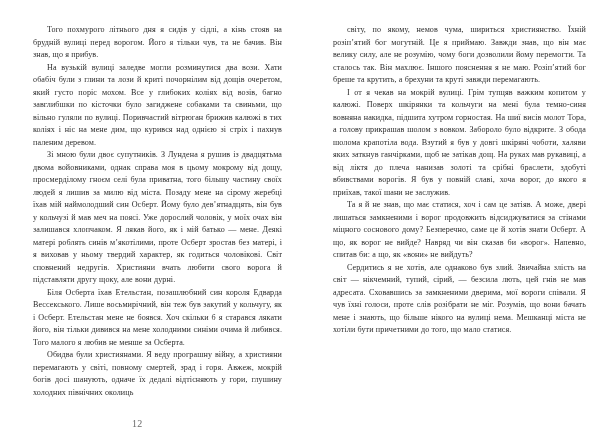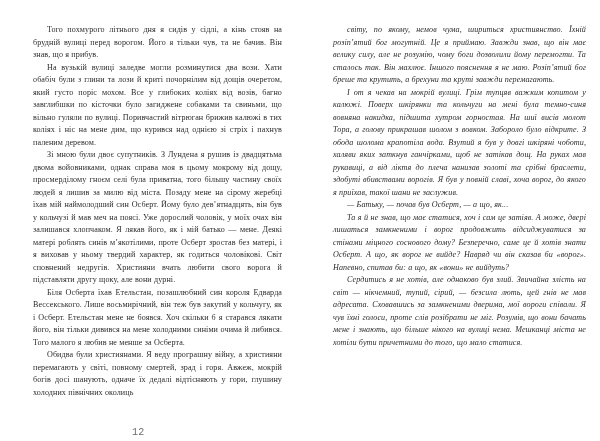--- a/index.html
+++ b/index.html
@@ -23,21 +23,21 @@
     box-sizing: border-box;
   }
   .page {
     position: relative;
     width: 300px;
     height: 441px;
     box-sizing: border-box;
     background: #ffffff;
   }
   .page-left   { padding: 24px 18px 0 33px; }
-  .page-right  { padding: 24px 14px 0 33px; font-style: italic; }
+  .page-right  { padding: 24px 14px 0 33px; }
 
   .text-block {
     font-size: 8.1px;
     line-height: 12.52px;
     text-align: justify;
     text-justify: inter-word;
     -webkit-hyphens: none;
     hyphens: none;
     letter-spacing: 0.08px;
     word-spacing: 0.15px;
@@ -52,24 +52,24 @@
     text-align: left;
   }
   .text-block p:last-child {
     text-align: justify;
   }
   
   .text-block p { text-align-last: left; }
 
   .folio {
     position: absolute;
-    bottom: 3px;
+    bottom: 12px;
     font-size: 10px;
     color: #6a6a6a;
-    font-family: Liberation Mono, monospace;
+    font-family: Liberation Serif, serif;
     letter-spacing: 0.2px;
   }
   .folio-left  { left: 132px; }
 </style>
 </head>
 <body>
 
 <div id="book-spread">
 
   <div class="page page-left">
@@ -80,20 +80,19 @@
       <p>Біля Осберта їхав Етельстан, позашлюбний син короля Едварда Вессекського. Лише восьмирічний, він теж був закутий у кольчугу, як і Осберт. Етельстан мене не боявся. Хоч скільки б я старався лякати його, він тільки дивився на мене холодними синіми очима й либився. Того малого я любив не менше за Осберта.</p>
       <p>Обидва були християнами. Я веду програшну війну, а християни перемагають у світі, повному смертей, зрад і горя. Авжеж, мокрій богів досі шанують, одначе їх дедалі відтісняють у гори, глушину холодних північних околиць</p>
     </div>
     <div class="folio folio-left">12</div>
   </div>
 
   <div class="page page-right">
     <div class="text-block">
       <p>світу, по якому, немов чума, шириться християнство. Їхній розіп’ятий бог могутній. Це я приймаю. Завжди знав, що він має велику силу, але не розумію, чому боги дозволили йому перемогти. Та сталось так. Він махлює. Іншого пояснення я не маю. Розіп’ятий бог бреше та крутить, а брехуни та круті завжди перемагають.</p>
       <p>І от я чекав на мокрій вулиці. Грім тупцяв важким копитом у калюжі. Поверх шкірянки та кольчуги на мені була темно-синя вовняна накидка, підшита хутром горностая. На шиї висів молот Тора, а голову прикрашав шолом з вовком. Забороло було відкрите. З обода шолома крапотіла вода. Взутий я був у довгі шкіряні чоботи, халяви яких заткнув ганчірками, щоб не затікав дощ. На руках мав рукавиці, а від ліктя до плеча нанизав золоті та срібні браслети, здобуті вбивствами ворогів. Я був у повній славі, хоча ворог, до якого я приїхав, такої шани не заслужив.</p>
-      <p class="dialogue">— Батьку, — почав був Осберт, — а що, як...</p>
       <p>Та я й не знав, що має статися, хоч і сам це затіяв. А може, двері лишаться замкненими і ворог продовжить відсиджуватися за стінами міцного соснового дому? Безперечно, саме це й хотів знати Осберт. А що, як ворог не вийде? Навряд чи він сказав би «ворог». Напевно, спитав би: а що, як «вони» не вийдуть?</p>
       <p>Сердитись я не хотів, але однаково був злий. Звичайна злість на світ — нікчемний, тупий, сірий, — безсила лють, цей гнів не мав адресата. Сховавшись за замкненими дверима, мої вороги співали. Я чув їхні голоси, проте слів розібрати не міг. Розумів, що вони бачать мене і знають, що більше нікого на вулиці нема. Мешканці міста не хотіли бути причетними до того, що мало статися.</p>
     </div>
 
   </div>
 
 </div>
 
 </body></html>

